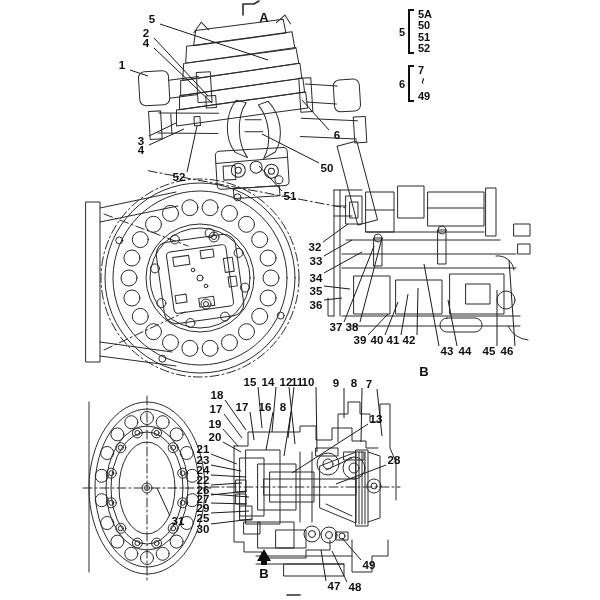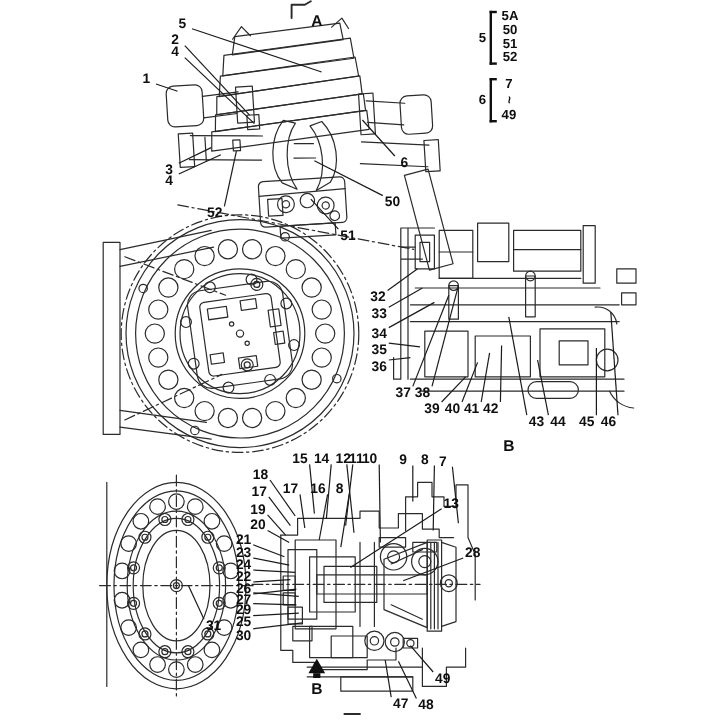--- a/index.html
+++ b/index.html
@@ -13,21 +13,21 @@
   .callout{font-family:"Liberation Sans",sans-serif;font-weight:bold;font-size:11.5px;fill:#0f0f0f;}
   .vmark{font-family:"Liberation Sans",sans-serif;font-weight:bold;font-size:13px;fill:#0f0f0f;}
   .solid{fill:#0f0f0f;stroke:none;}
   .legend{position:absolute;display:flex;align-items:center;color:#0f0f0f;font-weight:bold;font-size:11px;}
   #legend-5{left:393px;top:9px;height:45px;}
   #legend-6{left:393px;top:65px;height:37px;}
   .lg-num{width:12px;text-align:right;}
   .lg-bracket{width:6px;height:100%;border-top:2px solid #0f0f0f;border-left:2px solid #0f0f0f;
               border-bottom:2px solid #0f0f0f;margin-left:3px;box-sizing:border-box;}
   .lg-items{display:flex;flex-direction:column;justify-content:space-between;height:100%;
-            padding-left:4px;line-height:11px;align-items:center;}
+            padding-left:4px;line-height:11px;}
   .squig{display:inline-block;transform:rotate(90deg) translateX(-1px);transform-origin:40% 50%;}
 </style>
 </head>
 <body>
 
 <svg id="canvas" width="600" height="600" viewBox="0 0 600 600">
 
   <g class="art" transform="rotate(-3.5 240 100)">
     <path d="M198,30 L206,20 L213,28"></path>
     <path d="M281,25 L290,18 L295,27"></path>

